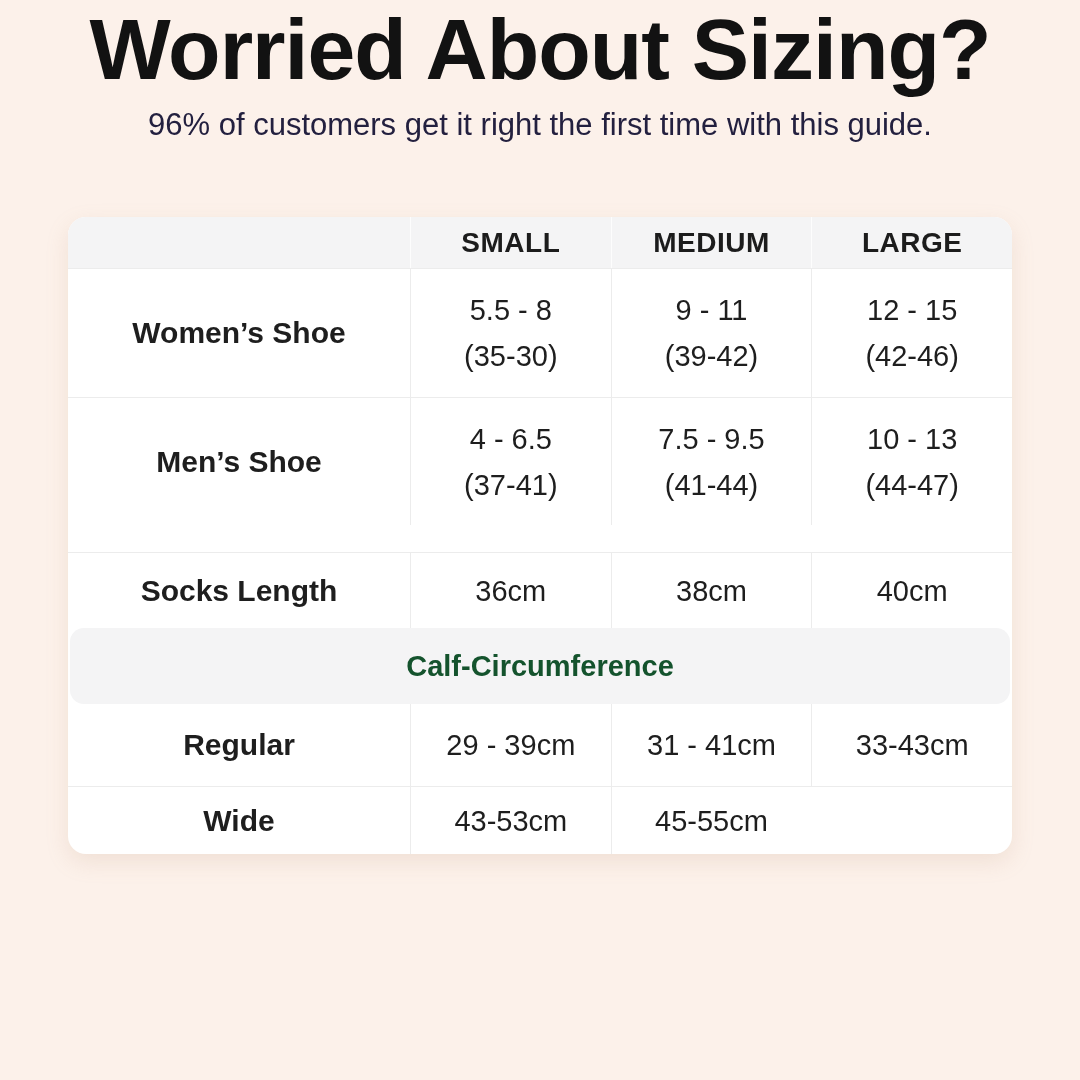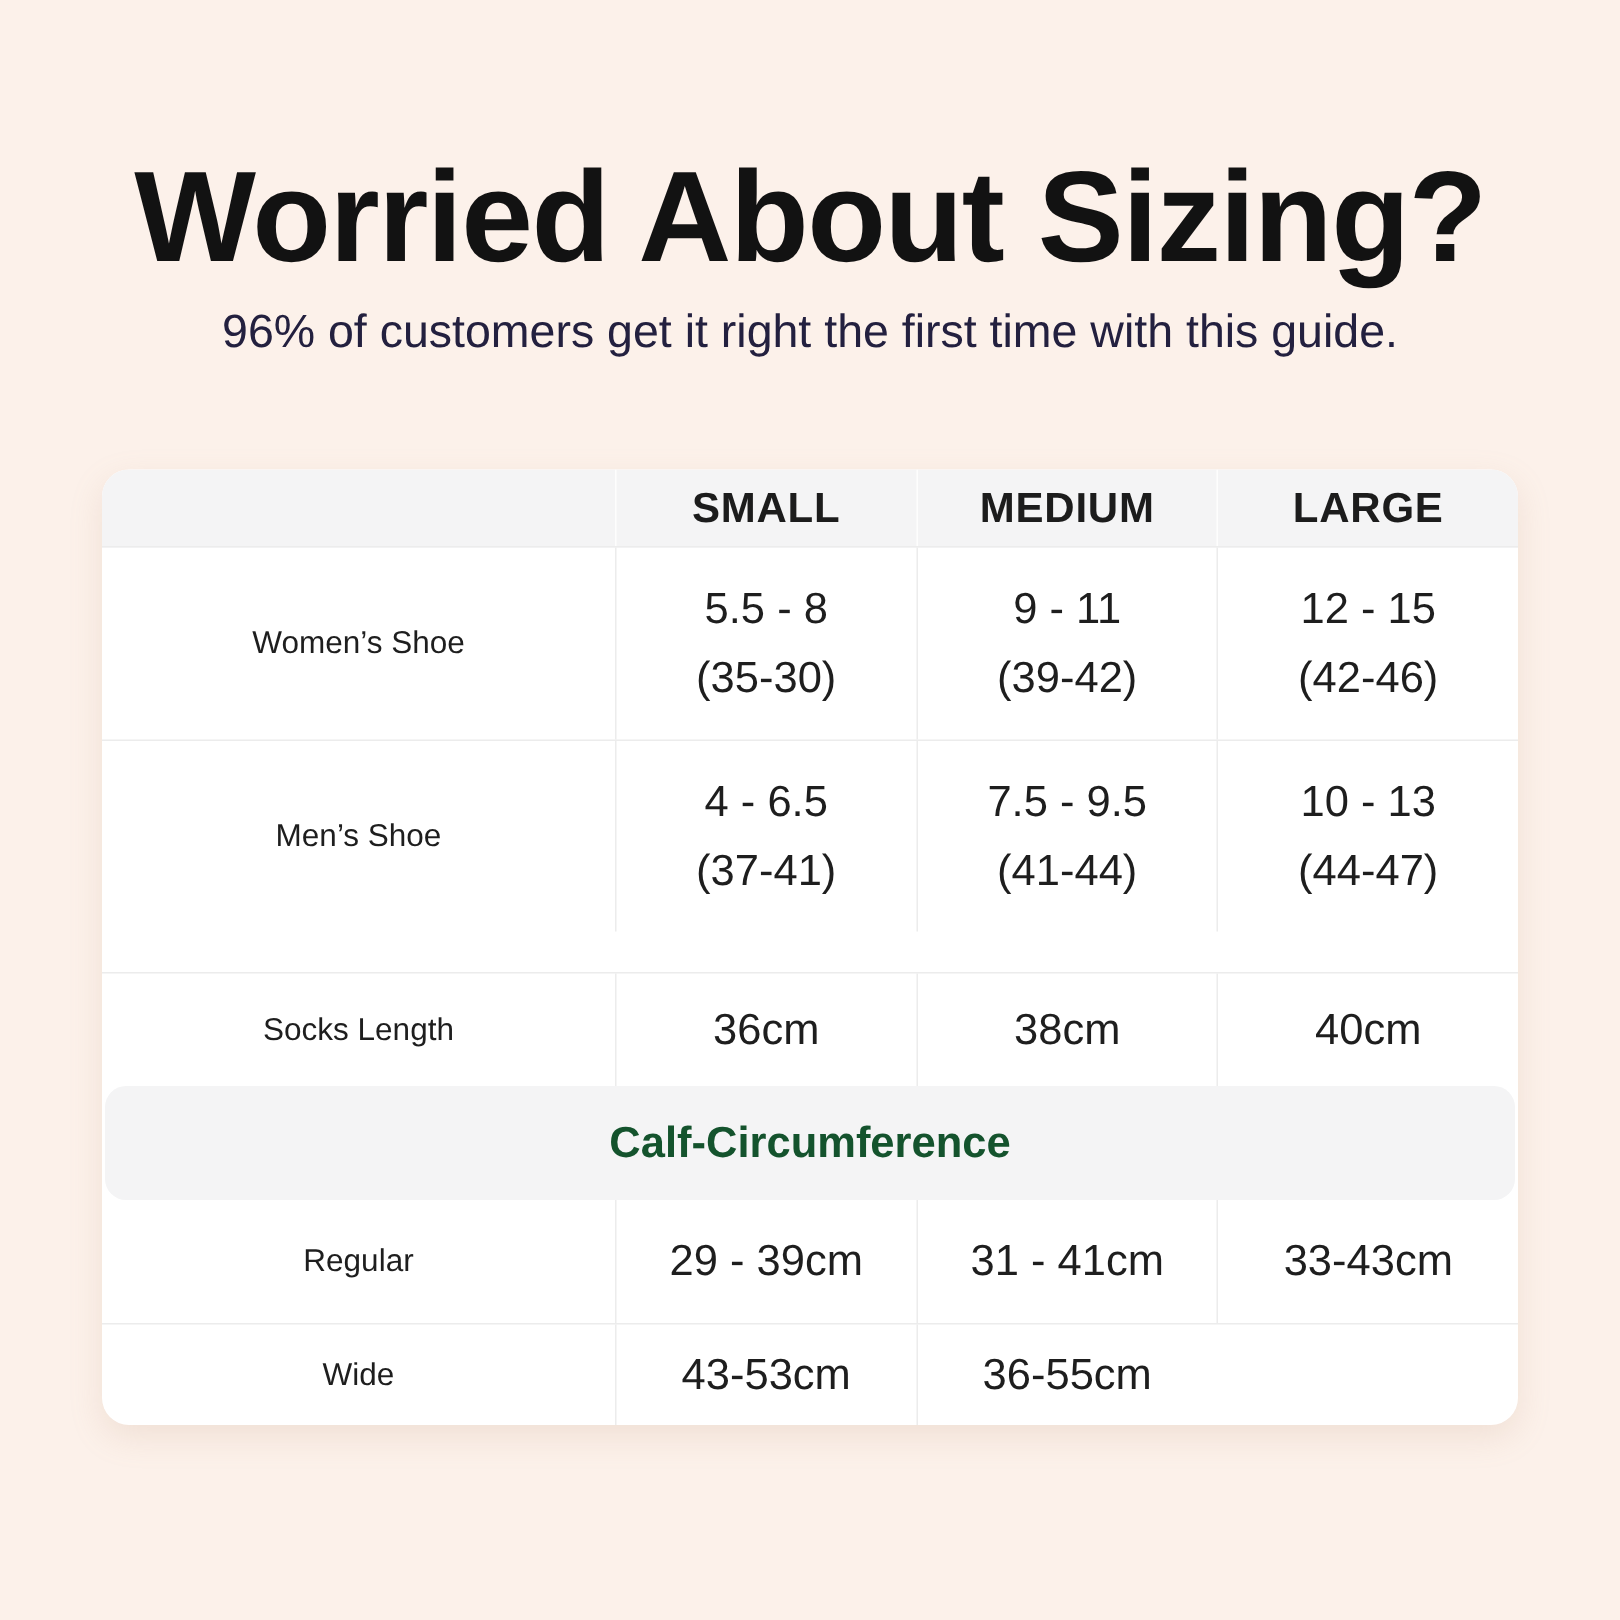--- a/index.html
+++ b/index.html
@@ -14,21 +14,20 @@
   *{box-sizing:border-box;}
   html,body{margin:0;padding:0;}
   body{font-family:"Liberation Sans", sans-serif;}
   .canvas{
     width:1080px;height:1080px;
     background:var(--bg);
     overflow:hidden;
     position:relative;
   }
   .hero{
-    padding-top:96px;
     text-align:center;
   }
   .hero h1{
     margin:0;
     font-size:86px;
     line-height:1.15;
     font-weight:700;
     letter-spacing:-1px;
     color:var(--title);
   }
@@ -70,21 +69,21 @@
     font-weight:700;
     font-size:28px;
     letter-spacing:0.5px;
     color:#1c1c1c;
   }
   .r-tall{height:128px;}
   .r-mid{height:76px;margin-top:27px;}
   .r-reg{height:82px;}
   .r-wide{height:68px;}
   .bt{border-top:1px solid var(--divider);}
-  .label{font-weight:400;font-size:21px;}
+  .label{font-weight:700;font-size:30px;}
   .val{font-size:29px;font-weight:400;}
   .val .l1,.val .l2{display:block;line-height:46px;}
   .section-band{
     margin:0 2px;
     height:76px;
     background:var(--band);
     border-radius:14px;
     display:flex;
     align-items:center;
     justify-content:center;
@@ -173,18 +172,18 @@
         <span class="l1">33-43cm</span>
       </div>
     </div>
 
     <div class="t-row r-wide bt">
       <div class="cell label">Wide</div>
       <div class="cell val">
         <span class="l1">43-53cm</span>
       </div>
       <div class="cell val">
-        <span class="l1">36-55cm</span>
+        <span class="l1">45-55cm</span>
       </div>
     </div>
 
   </div>
 </div>
 
 </body></html>

